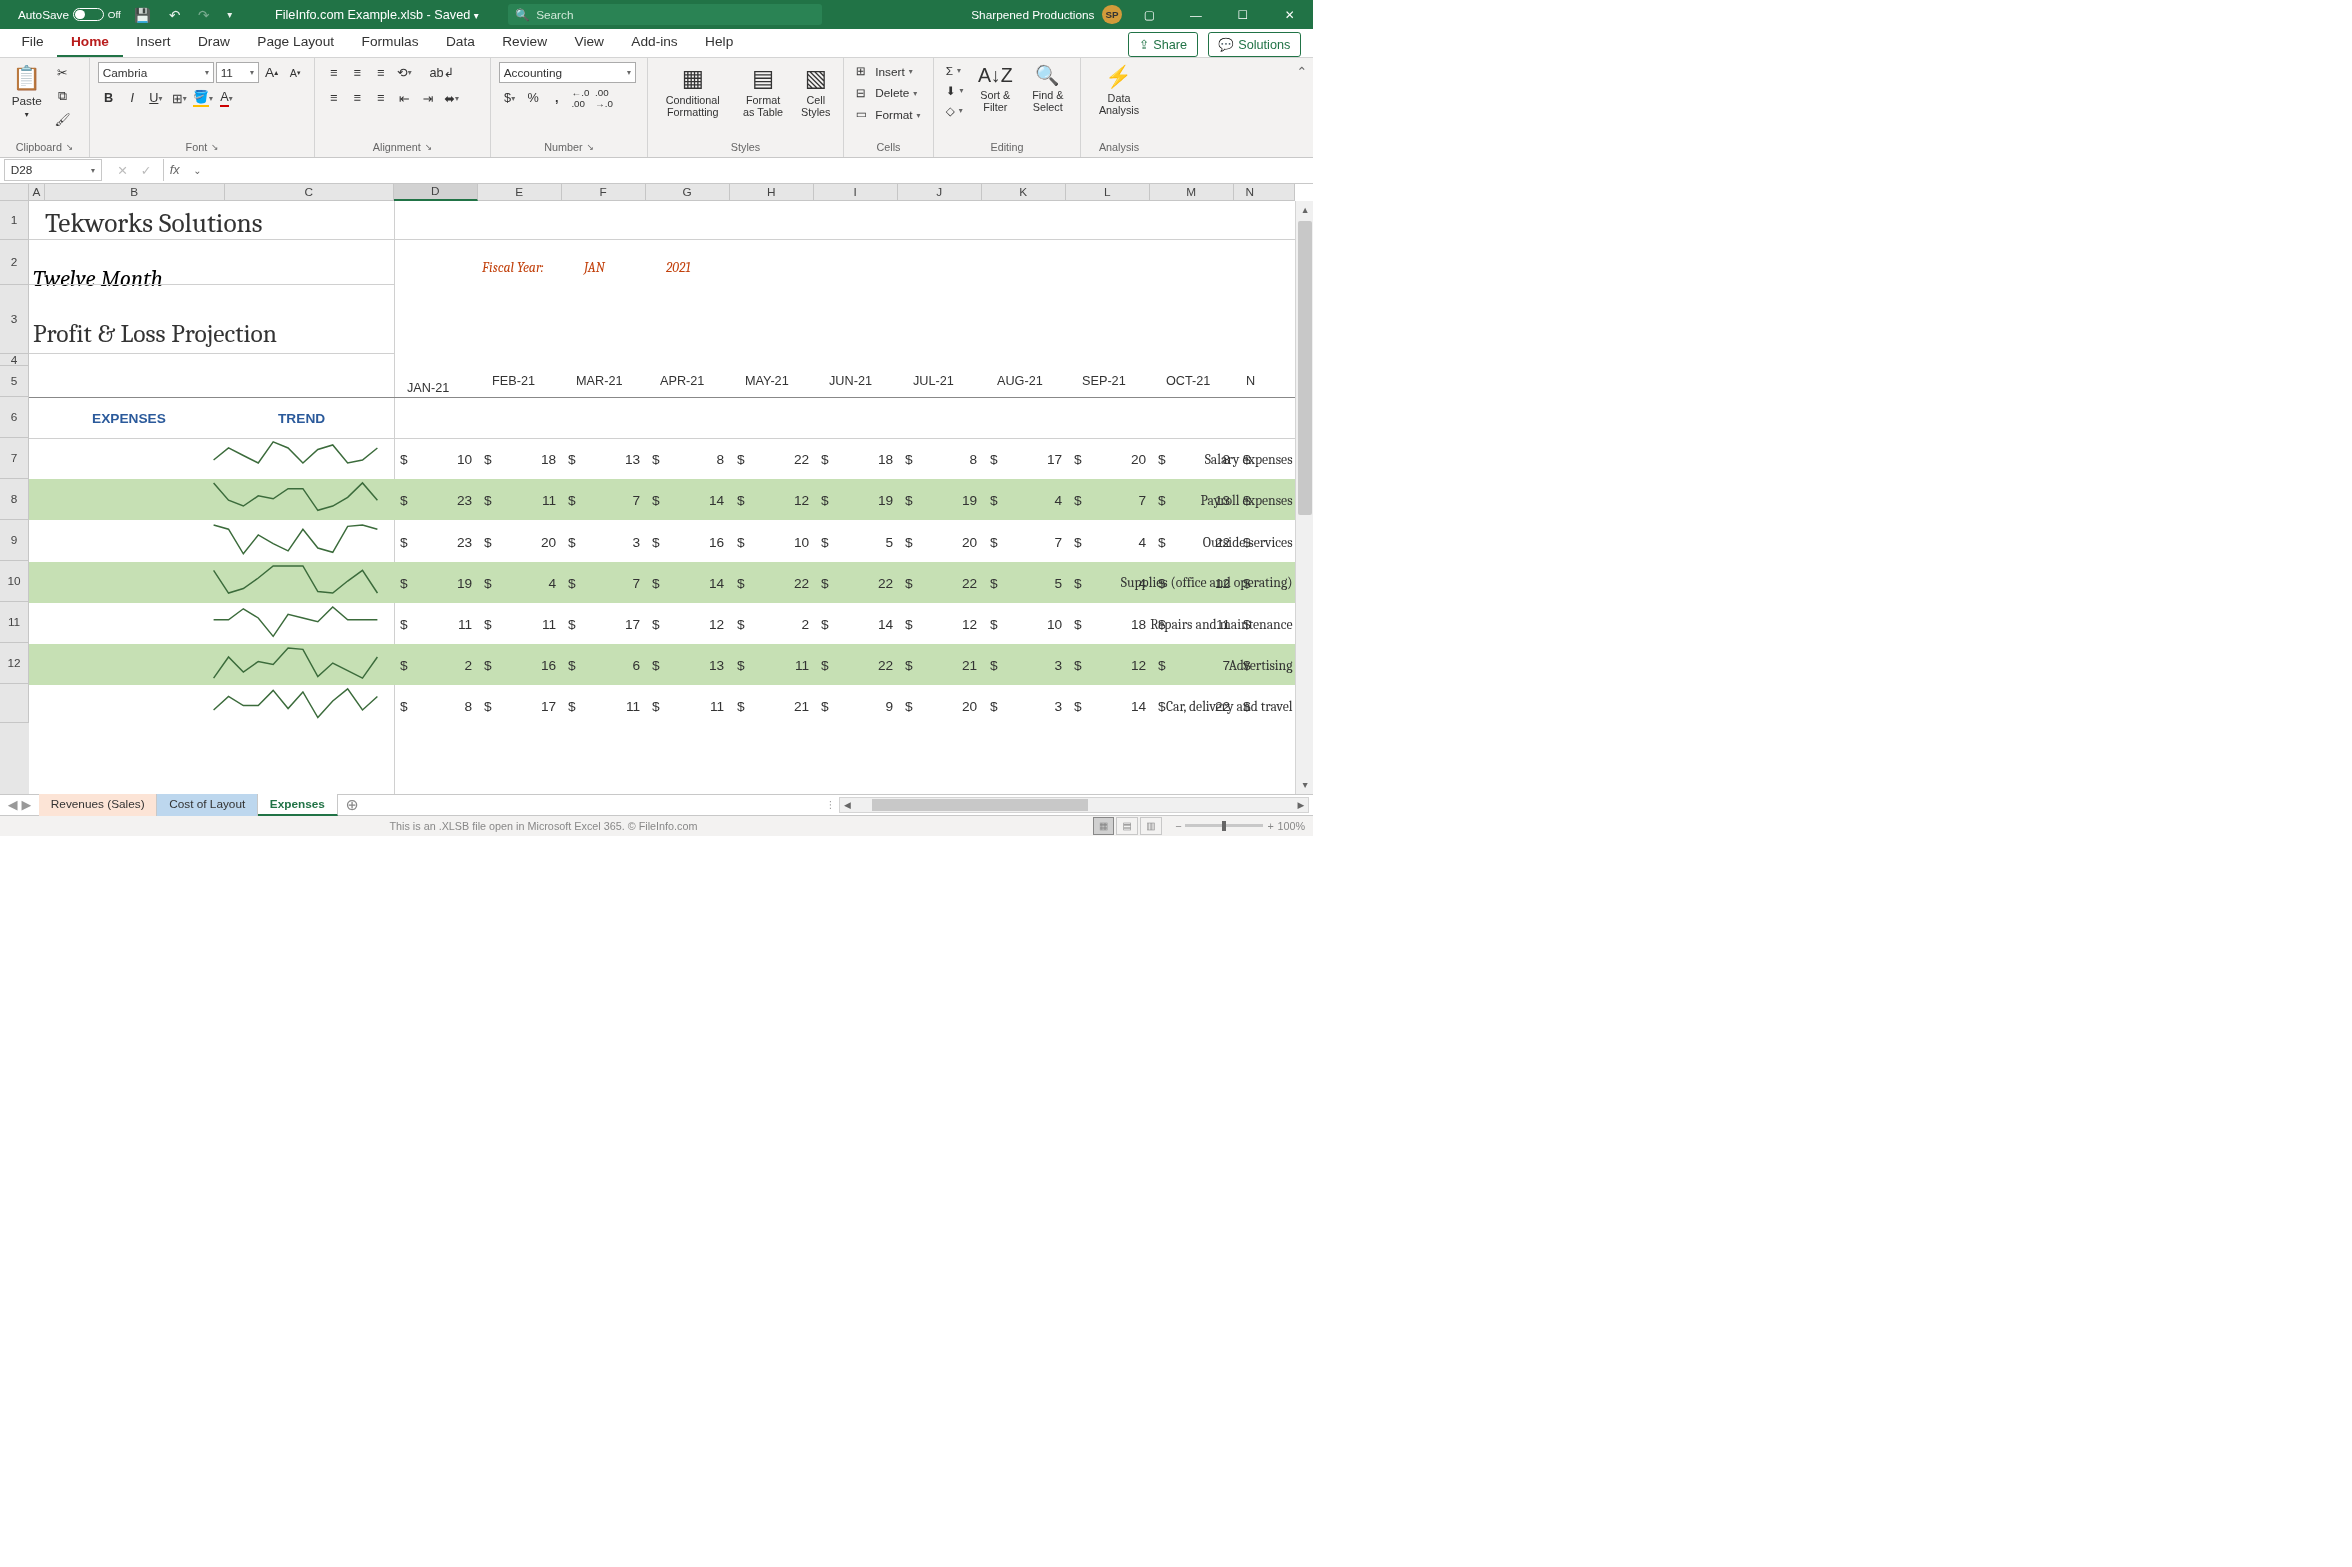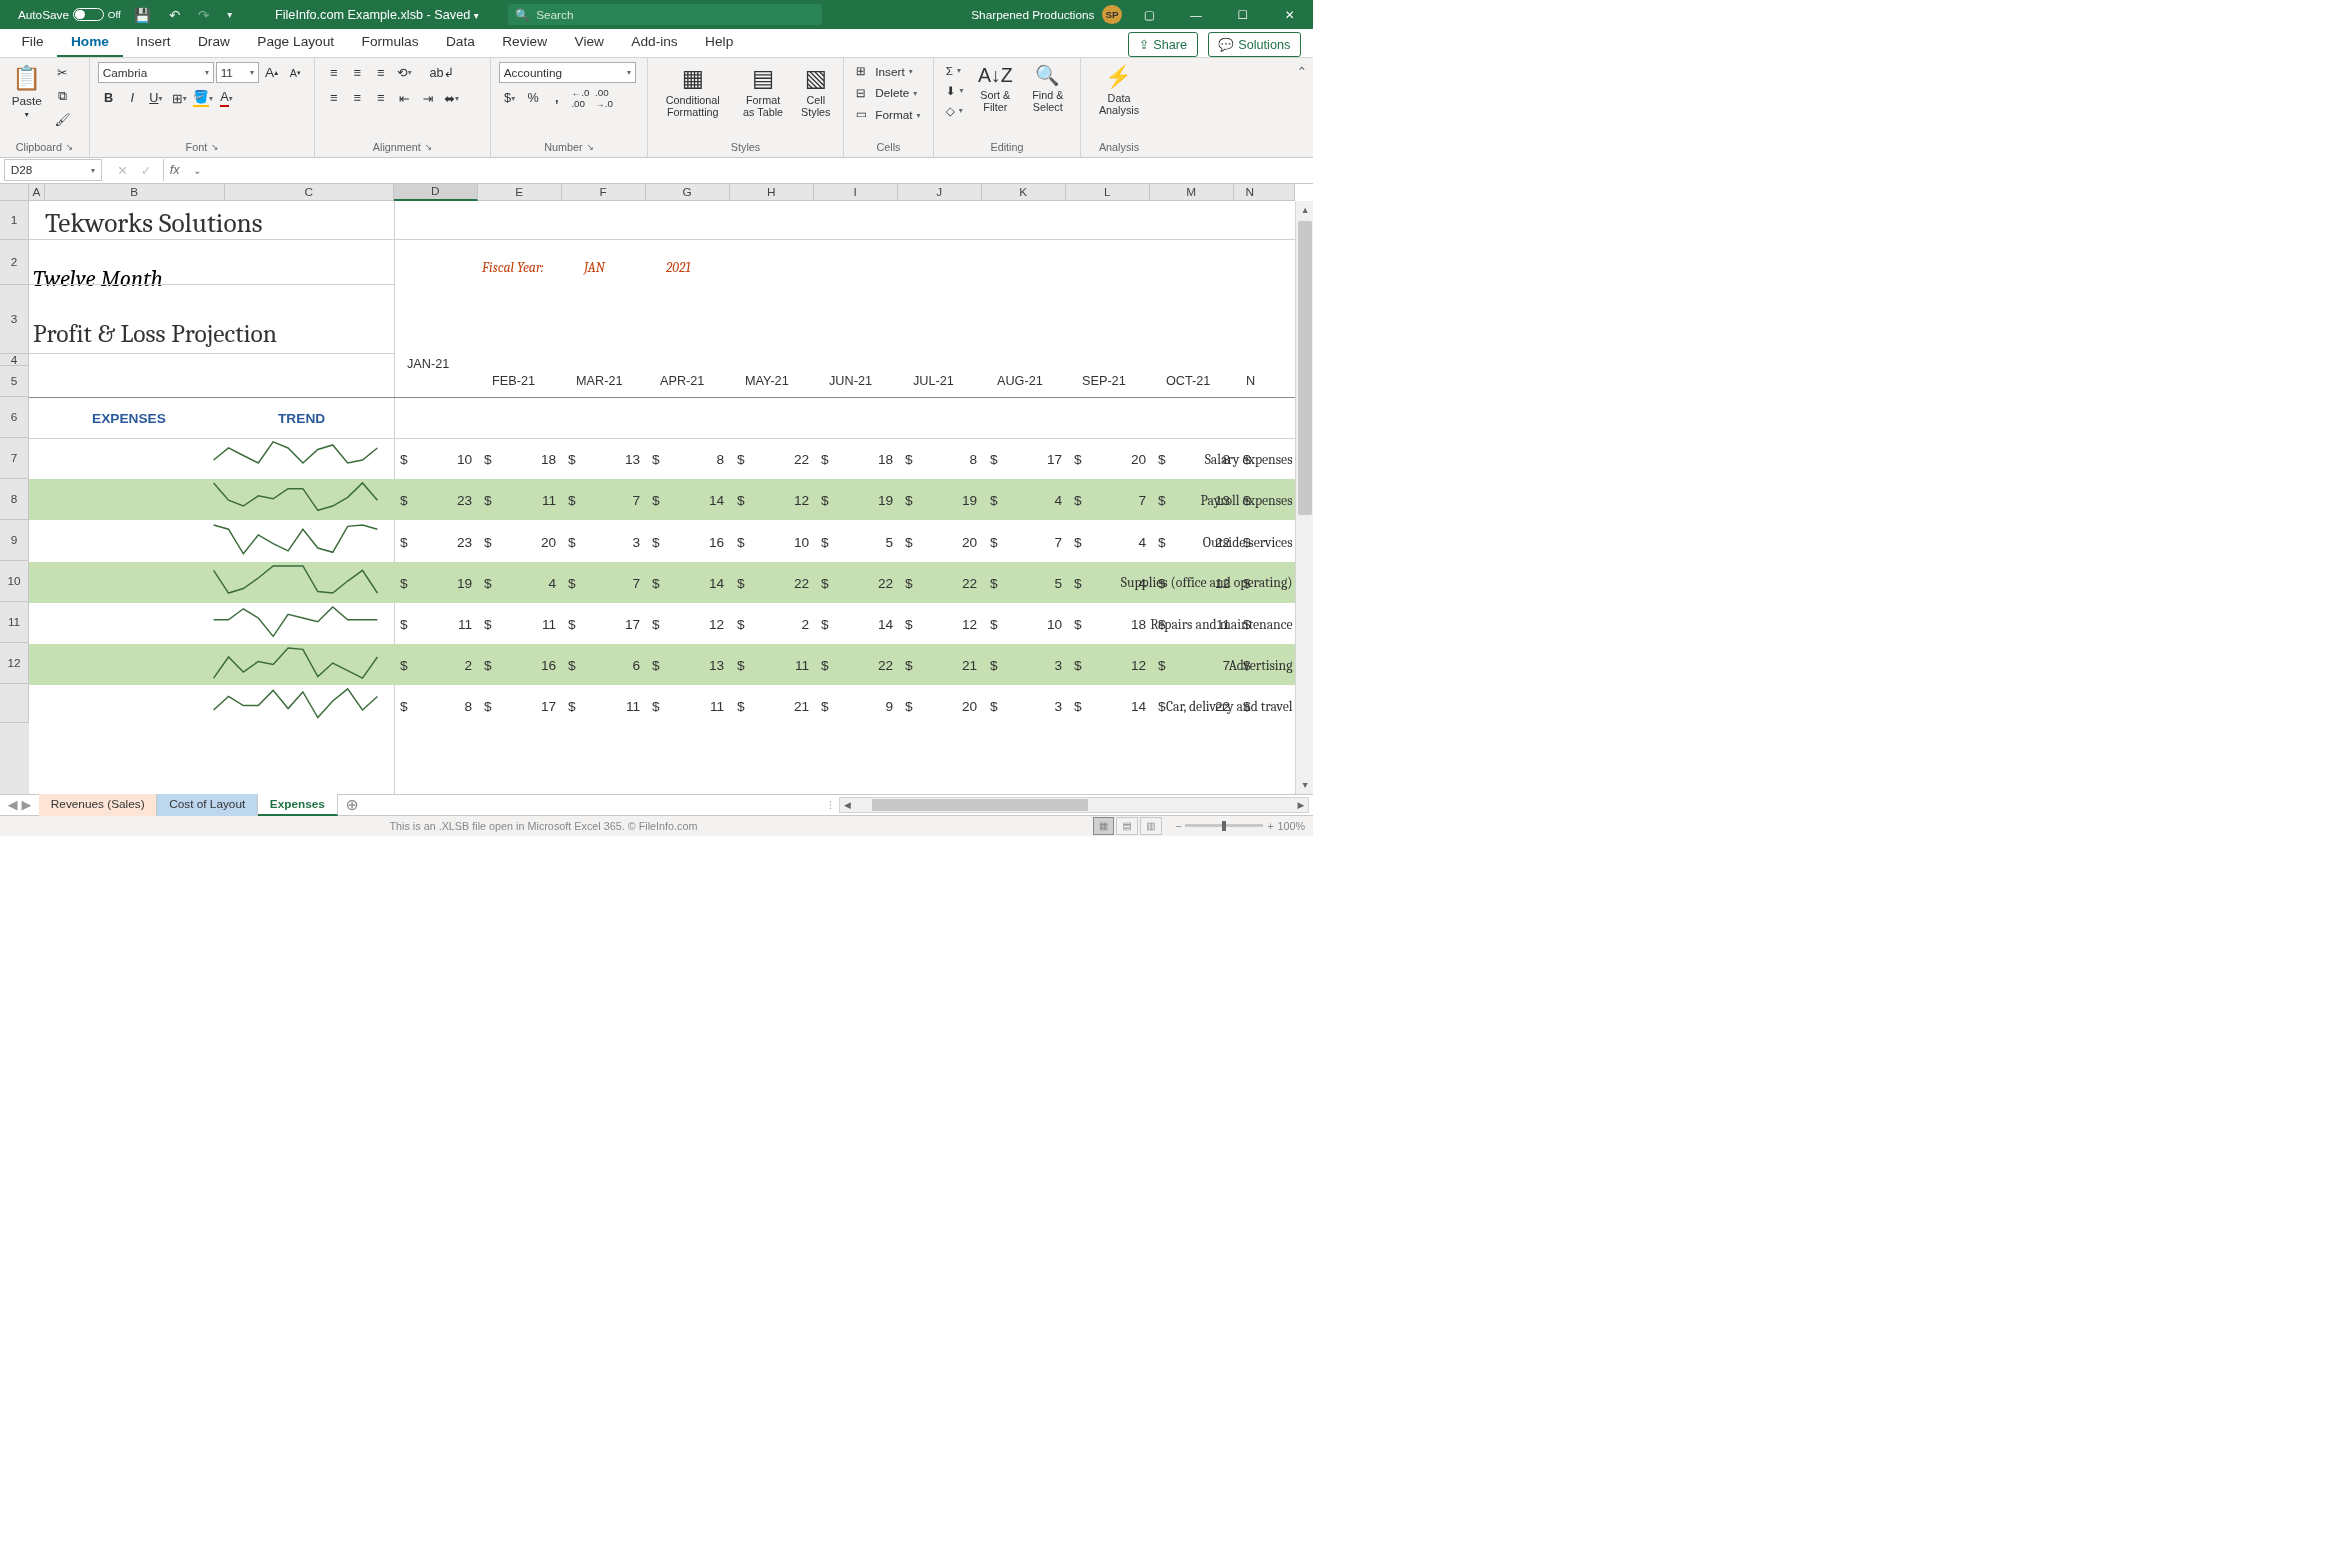--- a/index.html
+++ b/index.html
@@ -14,21 +14,21 @@
   .qat-btn { color: #fff; opacity: .9; font-size: 13.7px; padding: 0 3.9px; cursor: pointer; }
   .tb-filename { margin-left: 39px; font-size: 12.7px; }
   .tb-search { flex: 0 0 314px; margin-left: 29px; background: #2a8354; border-radius: 2.9px; height: 21.6px; display: flex; align-items: center; padding: 0 7.8px; gap: 5.9px; color: #d0e8d8; font-size: 11.8px; }
   .tb-right { margin-left: auto; display: flex; align-items: center; gap: 7.8px; padding-right: 3.9px; }
   .user-badge { width: 19.6px; height: 19.6px; background: #d29b3a; border-radius: 50%; display: flex; align-items: center; justify-content: center; font-size: 9.8px; color: #333; font-weight: bold; }
   .win-btn { width: 39px; height: 29px; display: flex; align-items: center; justify-content: center; color: #fff; font-size: 11.8px; cursor: pointer; }
   
   
   .ribbon-tabs { background: #fff; height: 29px; display: flex; align-items: flex-end; border-bottom: 1px solid #d4d4d4; padding-left: 7.8px; gap: 0; }
   .rtab { padding: 5.9px 13.7px; font-size: 13.7px; color: #333; cursor: pointer; }
-  .rtab.active { border-bottom: 2.9px solid #217346; font-weight: 600; color: #0369a1; }
+  .rtab.active { border-bottom: 2.9px solid #217346; font-weight: 600; color: #b91c1c; }
   .ribbon-share { margin-left: auto; display: flex; gap: 9.8px; padding-right: 11.8px; align-items: center; }
   .share-btn, .comments-btn { border: 1px solid #217346; color: #217346; padding: 3.9px 9.8px; border-radius: 2.9px; font-size: 12.7px; cursor: pointer; display: flex; align-items: center; gap: 3.9px; }
   
   
   .ribbon-body { background: #f3f2f1; height: 100px; display: flex; border-bottom: 1px solid #c8c8c8; }
   .rgroup { border-right: 1px solid #d4d4d4; padding: 3.9px 7.8px 2px; display: flex; flex-direction: column; justify-content: space-between; }
   .rgroup-controls { display: flex; gap: 5.9px; flex: 1; align-items: flex-start; }
   .rgroup-label { font-size: 10.8px; color: #666; text-align: center; padding: 2px 0; display: flex; justify-content: center; align-items: center; gap: 3.9px; }
   .rgroup-label .dlg { font-size: 8.8px; color: #666; }
   .big-btn { display: flex; flex-direction: column; align-items: center; gap: 2px; padding: 2px 3.9px; cursor: pointer; font-size: 11.8px; }
@@ -425,21 +425,21 @@
         <div class="company">Tekworks Solutions</div>
         <div class="row-sep" style="top:38px;left:0;width:365px"></div>
         <div class="row-sep" style="top:38px;left:365px;right:0"></div>
         <div class="subtitle">Twelve Month</div>
         <div class="fy-label" style="left:453px;top:59px">Fiscal Year:</div>
         <div class="fy-label" style="left:555px;top:59px">JAN</div>
         <div class="fy-label" style="left:637px;top:59px">2021</div>
         <div class="row-sep" style="top:83px;left:0;width:365px"></div>
         <div class="section">Profit &amp; Loss Projection</div>
         <div class="row-sep" style="top:152px;left:0;width:365px"></div>
-        <div class="month-hdr" style="left:378px;top:156px">JAN-21</div>
+        <div class="month-hdr" style="left:378px;top:180px">JAN-21</div>
         <div class="month-hdr" style="left:463px;top:173px">FEB-21</div>
         <div class="month-hdr" style="left:547px;top:173px">MAR-21</div>
         <div class="month-hdr" style="left:631px;top:173px">APR-21</div>
         <div class="month-hdr" style="left:716px;top:173px">MAY-21</div>
         <div class="month-hdr" style="left:800px;top:173px">JUN-21</div>
         <div class="month-hdr" style="left:884px;top:173px">JUL-21</div>
         <div class="month-hdr" style="left:968px;top:173px">AUG-21</div>
         <div class="month-hdr" style="left:1053px;top:173px">SEP-21</div>
         <div class="month-hdr" style="left:1137px;top:173px">OCT-21</div>
         <div class="month-hdr" style="left:1217px;top:173px">N</div>

